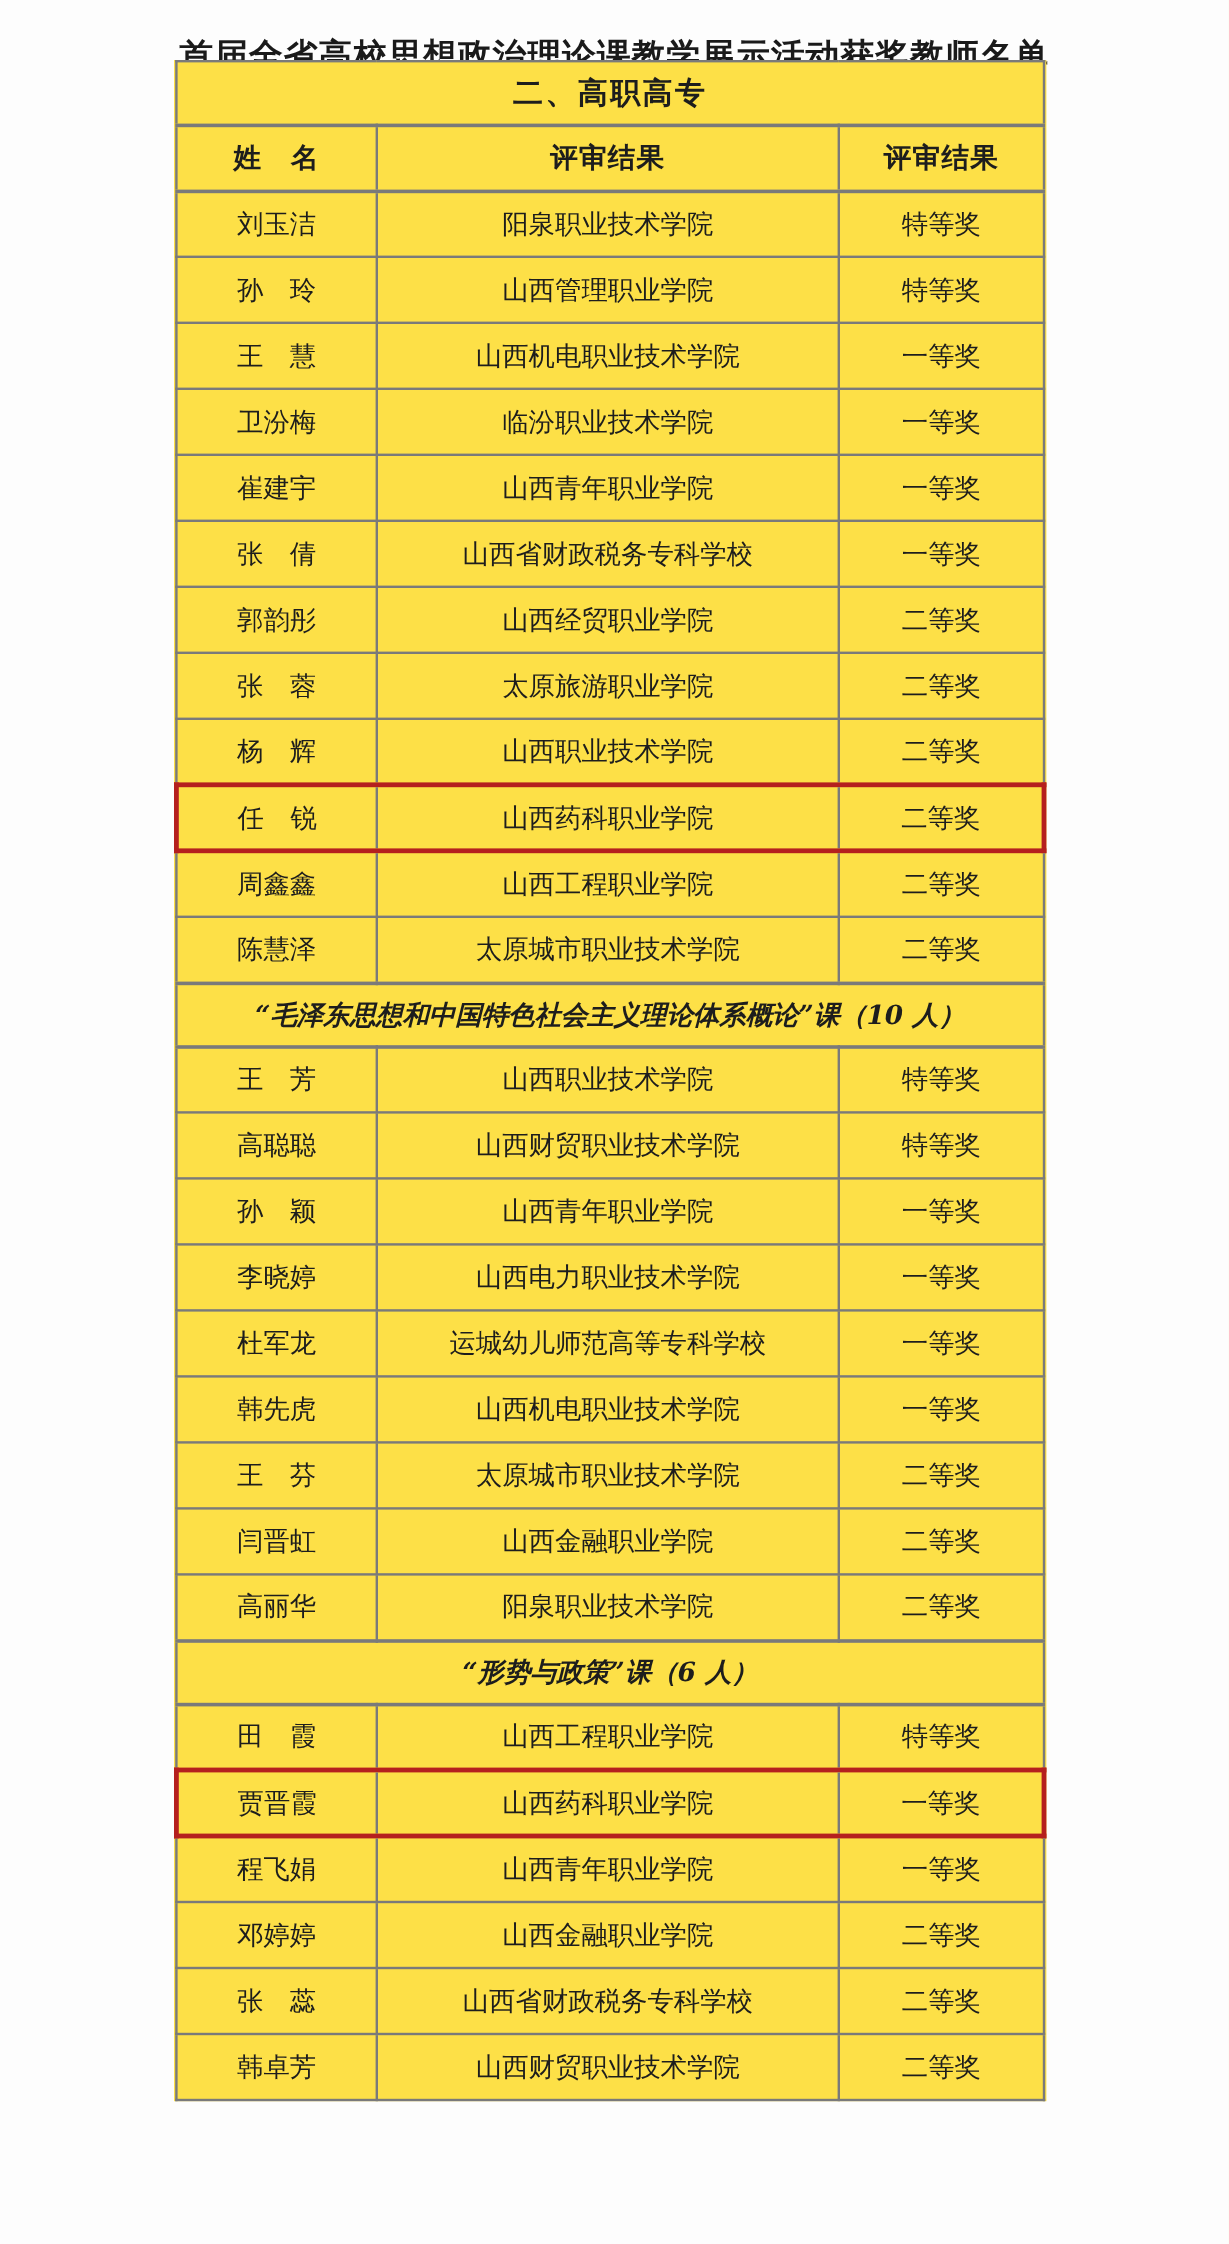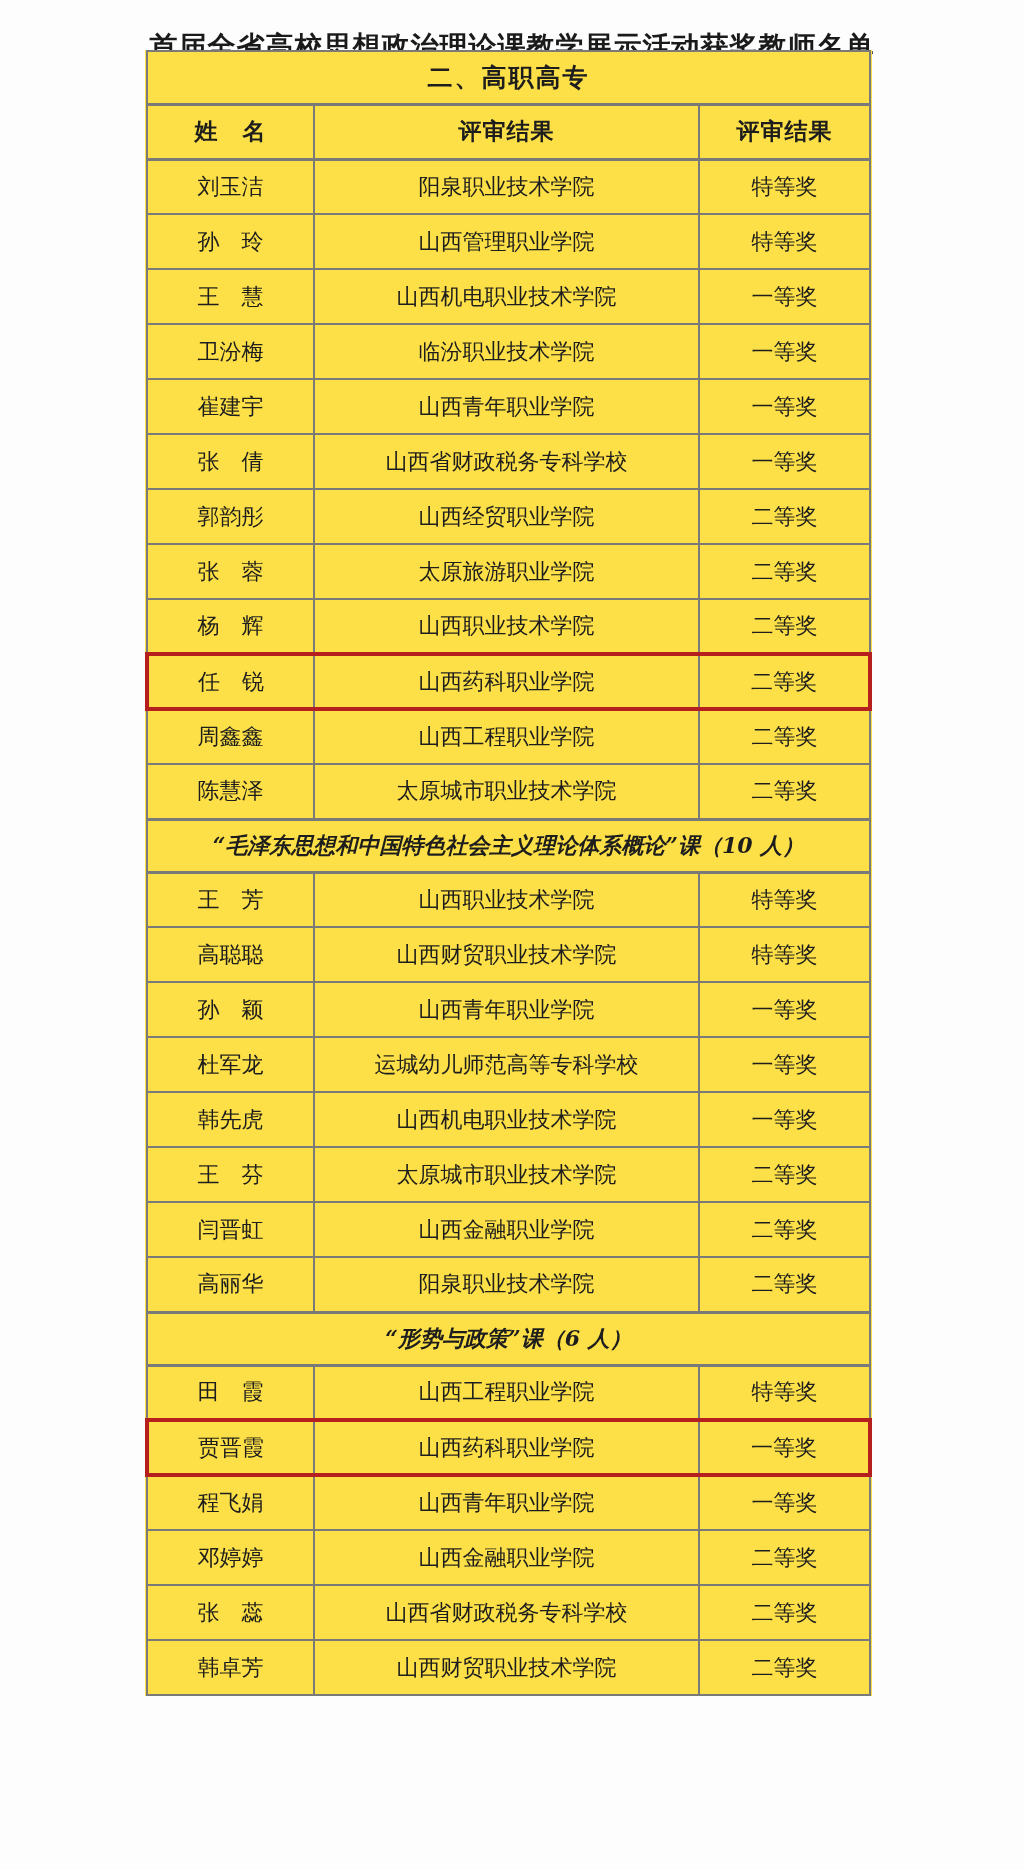--- a/index.html
+++ b/index.html
@@ -173,20 +173,25 @@
           <td>高聪聪</td>
           <td>山西财贸职业技术学院</td>
           <td>特等奖</td>
         </tr>
         <tr class="data-row">
           <td>孙　颖</td>
           <td>山西青年职业学院</td>
           <td>一等奖</td>
         </tr>
         <tr class="data-row">
+          <td>李晓婷</td>
+          <td>山西电力职业技术学院</td>
+          <td>一等奖</td>
+        </tr>
+        <tr class="data-row">
           <td>杜军龙</td>
           <td>运城幼儿师范高等专科学校</td>
           <td>一等奖</td>
         </tr>
         <tr class="data-row">
           <td>韩先虎</td>
           <td>山西机电职业技术学院</td>
           <td>一等奖</td>
         </tr>
         <tr class="data-row">

